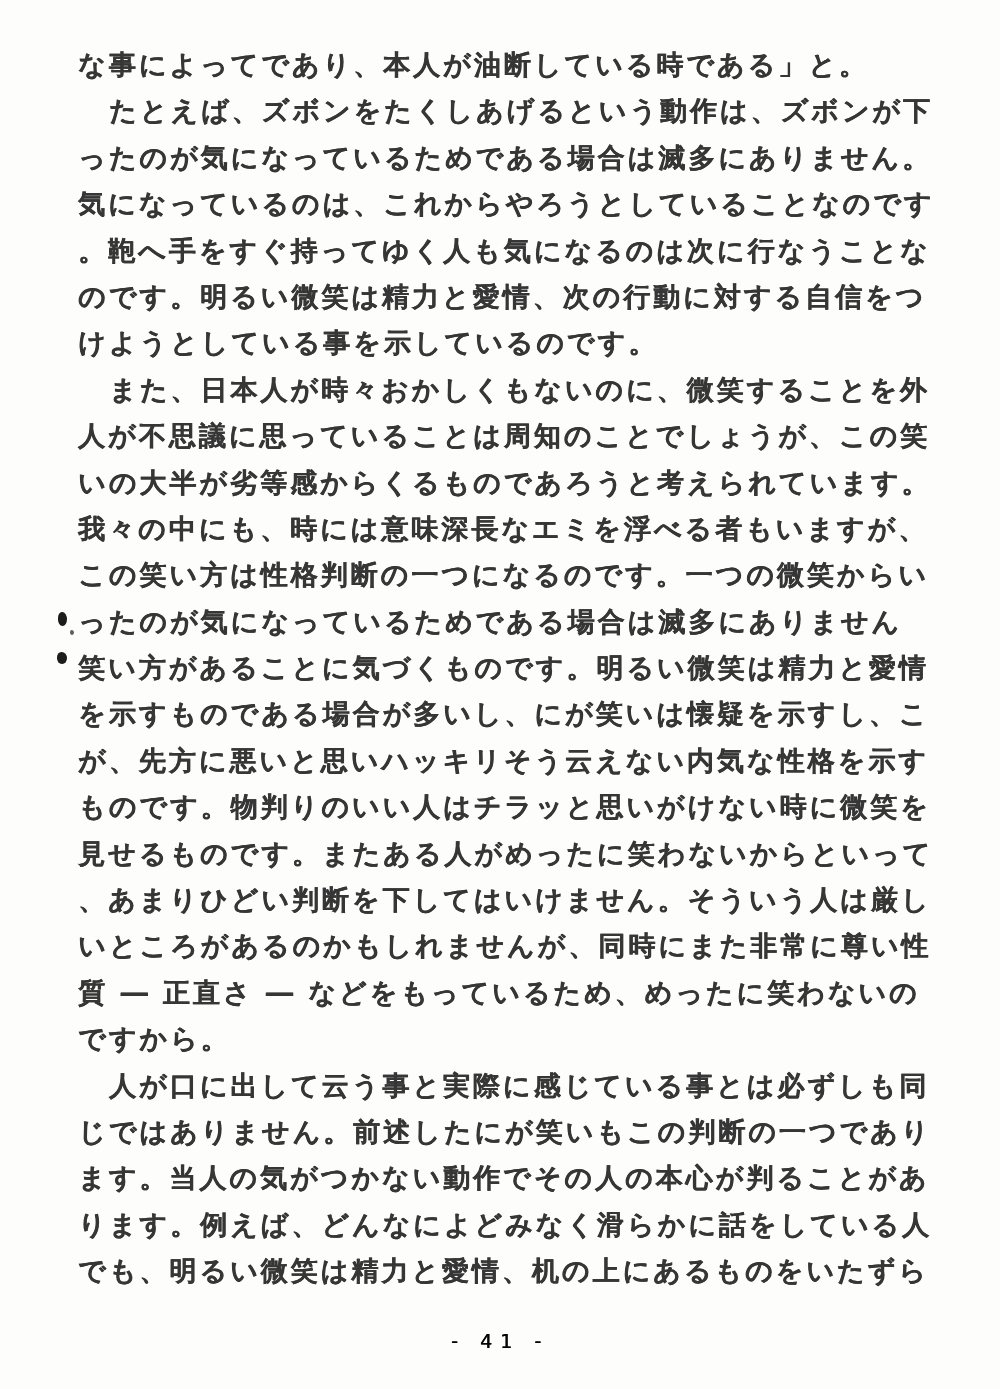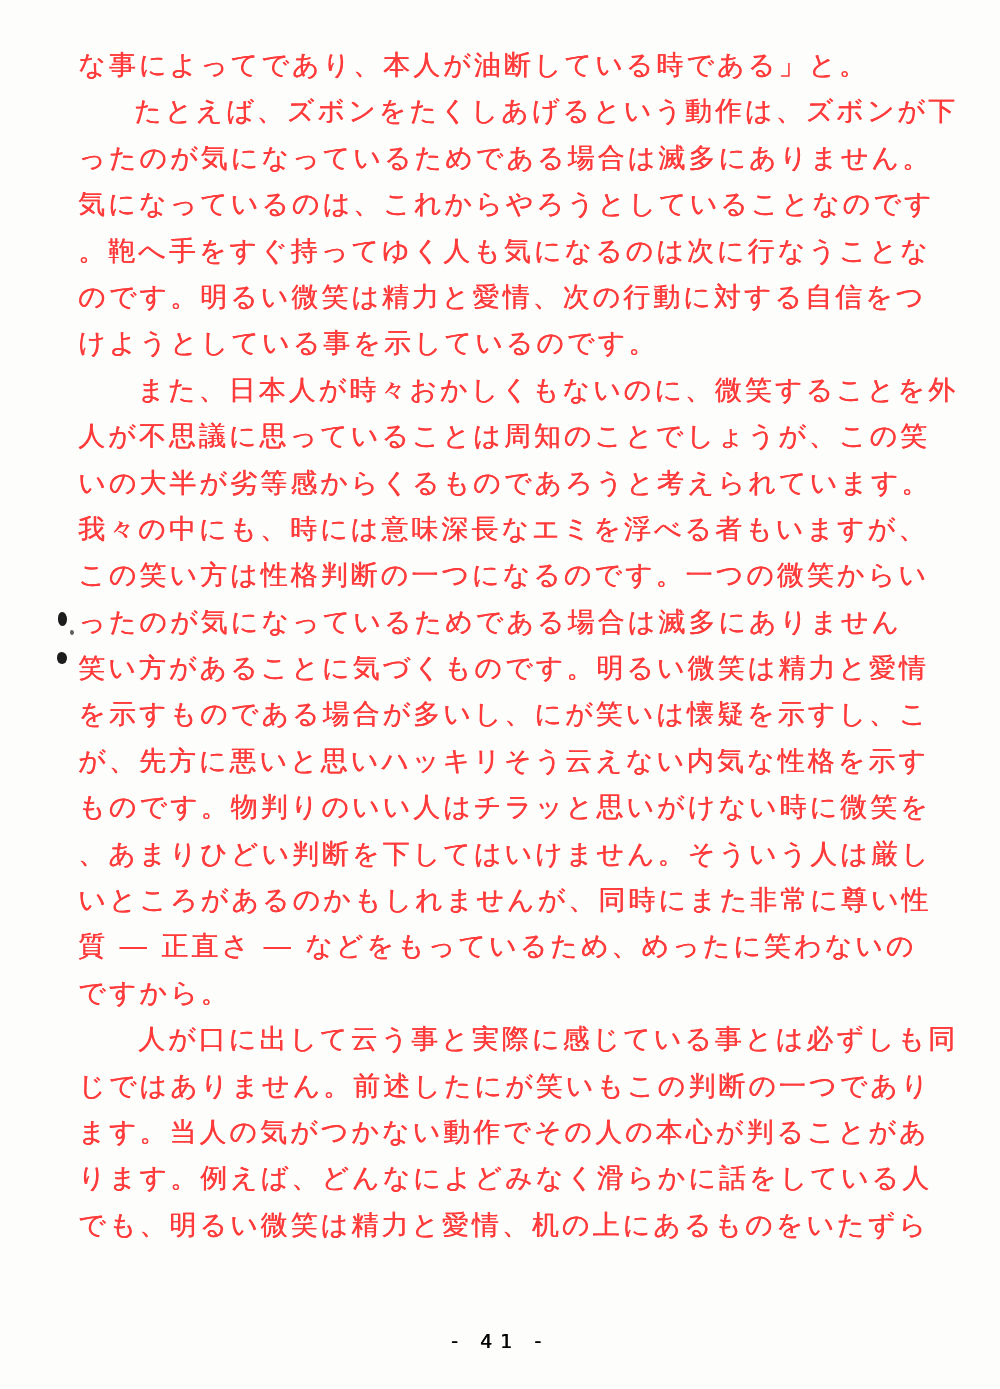--- a/index.html
+++ b/index.html
@@ -13,35 +13,35 @@
     height: 1389px;
     background: #fdfdfb;
     overflow: hidden;
     font-family: "DejaVu Sans", sans-serif;
   }
   .text-block {
     position: absolute;
     left: 78px;
     top: 42px;
     width: 880px;
-    color: #ef4444;
+    color: #404040;
     
     filter: blur(0.3px) contrast(1.15);
+    font-weight: bold;
   }
   .line {
     height: 46.4px;
     line-height: 46.4px;
     font-size: 27px;
     letter-spacing: 3px;
     white-space: nowrap;
     text-shadow: 0.5px 0 0 currentColor; 
   }
   .line.indent {
     padding-left: 31px;
-    text-align: right;
   }
   .page-number {
     position: absolute;
     left: 0;
     top: 1330px;
     width: 100%;
     text-align: center;
     font-size: 19px;
     letter-spacing: 8px;
     color: #141414;
@@ -75,20 +75,21 @@
     <div class="line indent">また、日本人が時々おかしくもないのに、微笑することを外</div>
     <div class="line">人が不思議に思っていることは周知のことでしょうが、この笑</div>
     <div class="line">いの大半が劣等感からくるものであろうと考えられています。</div>
     <div class="line">我々の中にも、時には意味深長なエミを浮べる者もいますが、</div>
     <div class="line">この笑い方は性格判断の一つになるのです。一つの微笑からい</div>
     <div class="line">ったのが気になっているためである場合は滅多にありません</div>
     <div class="line">笑い方があることに気づくものです。明るい微笑は精力と愛情</div>
     <div class="line">を示すものである場合が多いし、にが笑いは懐疑を示すし、こ</div>
     <div class="line">が、先方に悪いと思いハッキリそう云えない内気な性格を示す</div>
     <div class="line">ものです。物判りのいい人はチラッと思いがけない時に微笑を</div>
+    <div class="line">見せるものです。またある人がめったに笑わないからといって</div>
     <div class="line">、あまりひどい判断を下してはいけません。そういう人は厳し</div>
     <div class="line">いところがあるのかもしれませんが、同時にまた非常に尊い性</div>
     <div class="line">質 ― 正直さ ― などをもっているため、めったに笑わないの</div>
     <div class="line">ですから。</div>
     <div class="line indent">人が口に出して云う事と実際に感じている事とは必ずしも同</div>
     <div class="line">じではありません。前述したにが笑いもこの判断の一つであり</div>
     <div class="line">ます。当人の気がつかない動作でその人の本心が判ることがあ</div>
     <div class="line">ります。例えば、どんなによどみなく滑らかに話をしている人</div>
     <div class="line">でも、明るい微笑は精力と愛情、机の上にあるものをいたずら</div>
   </div>

